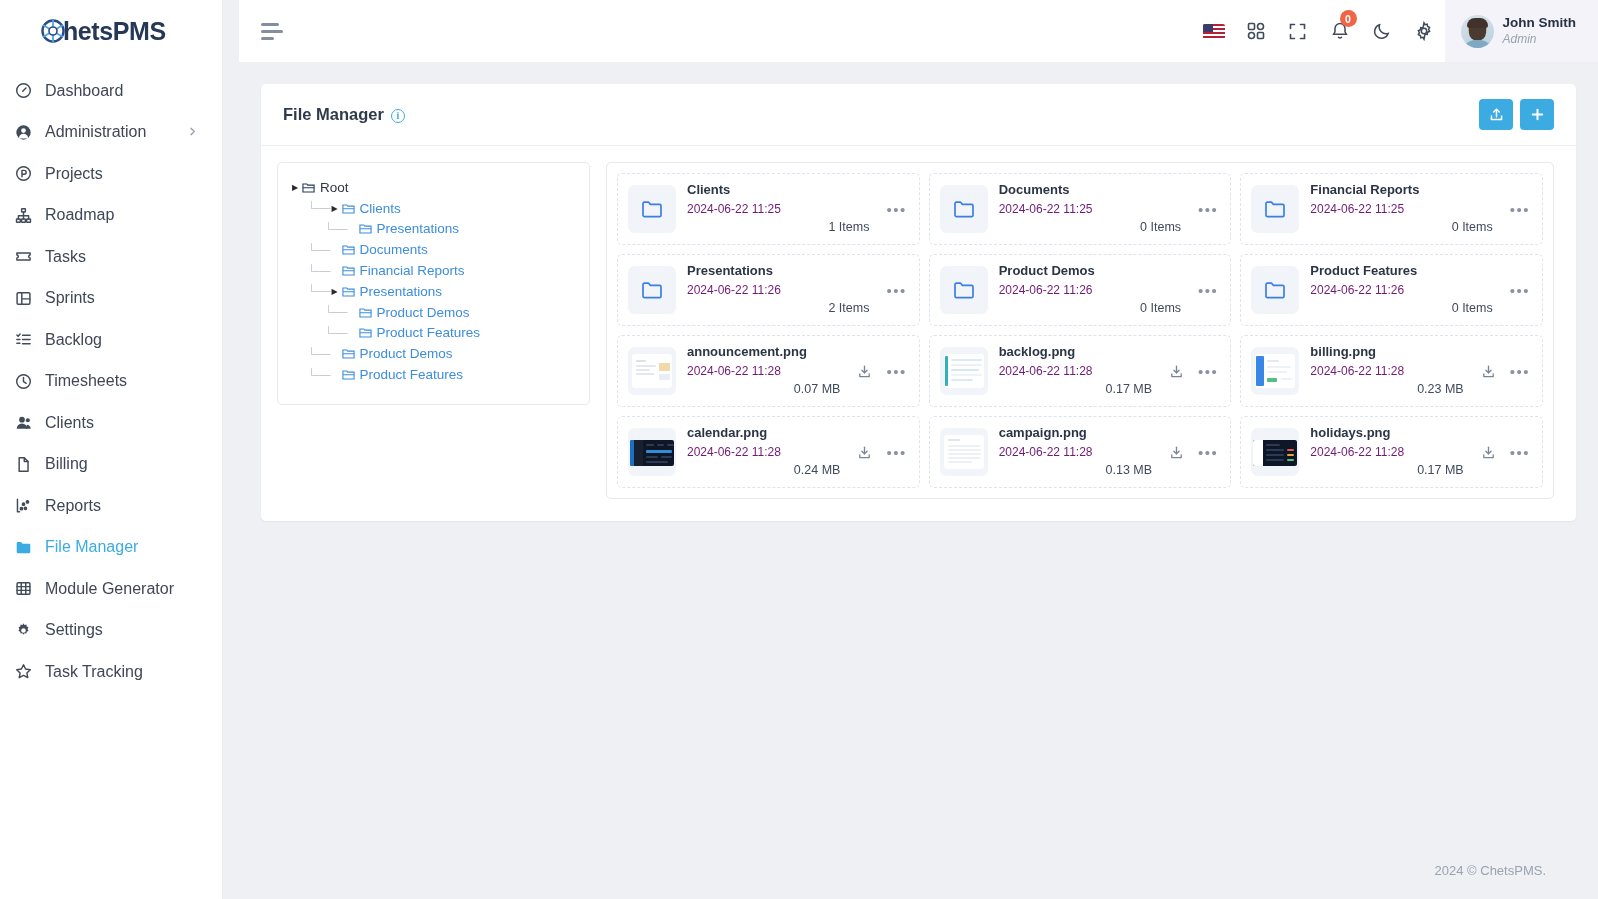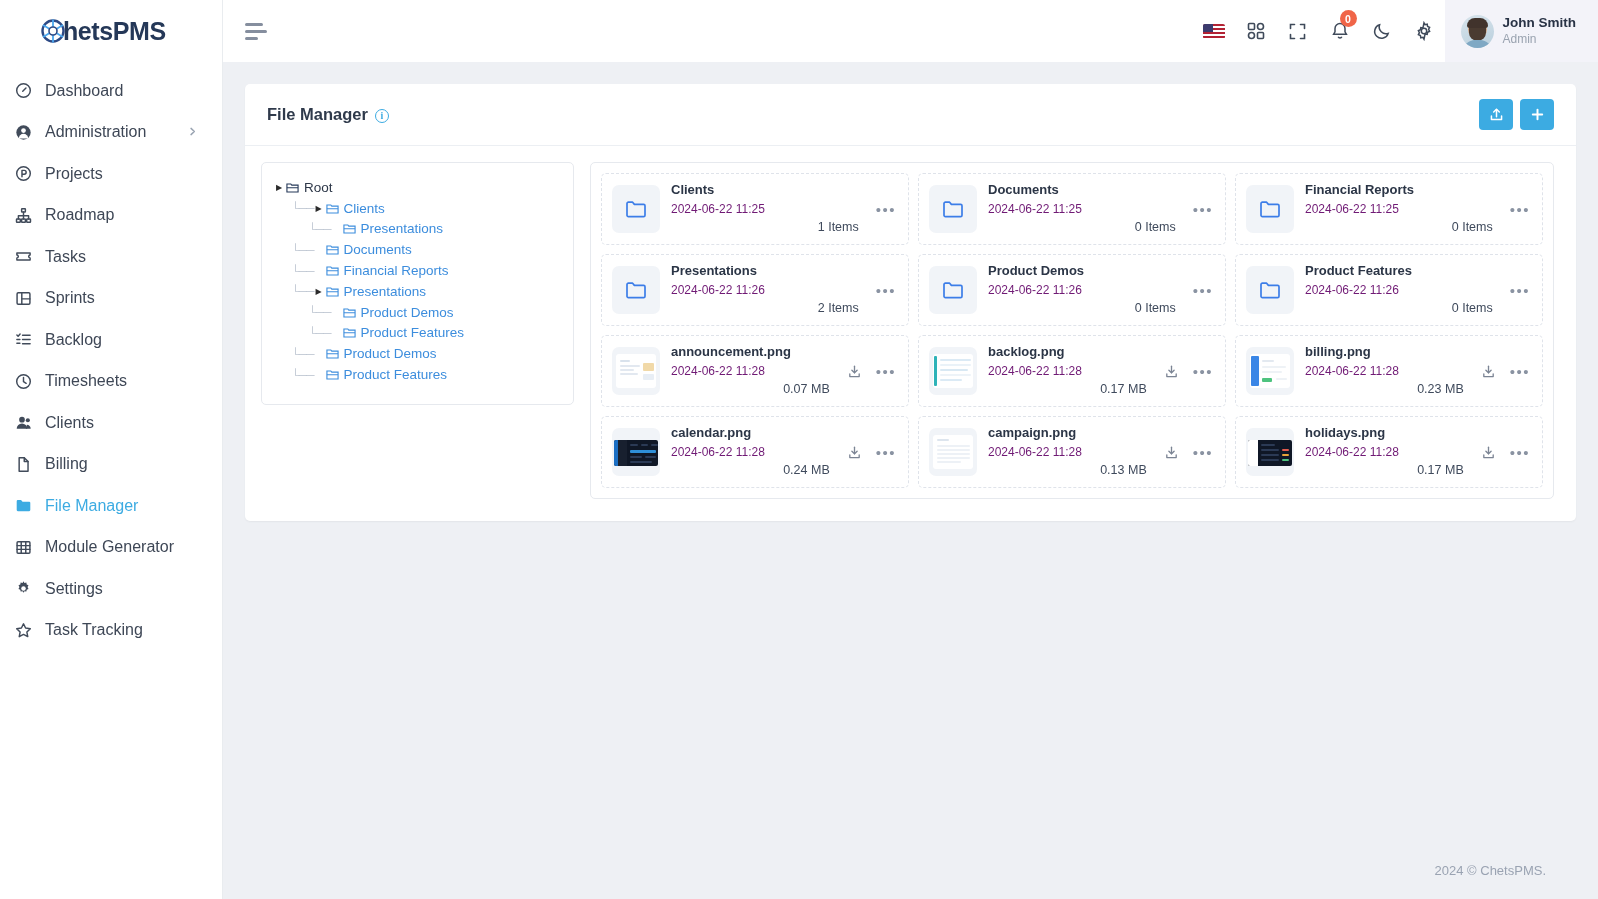--- a/index.html
+++ b/index.html
@@ -2,21 +2,21 @@
 <html><head>
 <meta charset="utf-8">
 <style>
   * { box-sizing: border-box; margin: 0; padding: 0; }
   html, body {
     width: 1598px; height: 899px;
     font-family: "Liberation Sans", sans-serif;
     background: #eef0f4;
     overflow: hidden;
   }
-  .app { display: flex; width: 1598px; height: 813px; }
+  .app { display: flex; width: 1598px; height: 813px; gap: 16px; }
 
   
   .sidebar {
     width: 223px; min-width: 223px; height: 899px;
     background: #ffffff;
     border-right: 1px solid #e9ecef;
     display: flex; flex-direction: column;
     position: relative; z-index: 5;
   }
   .logo-wrap {
@@ -87,21 +87,21 @@
   .avatar {
     width: 33px; height: 33px; border-radius: 50%;
     background: linear-gradient(160deg,#d8e4ec 0%,#b9cfdd 100%);
     position: relative; overflow: hidden; flex: 0 0 33px;
   }
   .avatar .face { position:absolute; left:7px; top:5px; width:19px; height:19px; border-radius:50%; background:#cfa382; }
   .avatar .hair { position:absolute; left:6px; top:3px; width:21px; height:10px; border-radius:11px 11px 3px 3px; background:#41332c; }
   .avatar .beard { position:absolute; left:8px; top:13px; width:17px; height:13px; border-radius:0 0 9px 9px; background:#4a3b31; }
   .avatar .body { position:absolute; left:2px; top:25px; width:29px; height:14px; border-radius:12px 12px 0 0; background:#7fa8c4; }
   .user-name { font-size: 13.5px; font-weight: 700; color: #283245; line-height: 1.25; }
-  .user-role { font-size: 12px; color: #9aa3b0; line-height: 1.3; }
+  .user-role { font-size: 12px; color: #9aa3b0; line-height: 1.3; font-style: italic; }
 
   
   .content { flex: 1; padding: 22px 22px 0 22px; overflow: hidden; }
   .panel {
     background: #fff; border-radius: 5px;
     box-shadow: 0 1px 2px rgba(56,65,74,.06);
     width: 100%;
   }
   .panel-head {
     height: 62px; display: flex; align-items: center;
@@ -305,20 +305,32 @@
           <span>Clients</span>
         </div>
         <div class="nav-item">
           <span class="ico">
             <svg width="17" height="17" viewBox="0 0 18 18" fill="none" stroke="currentColor" stroke-width="1.55" stroke-linecap="round" stroke-linejoin="round">
               <path d="M4.4 1.8h5.4l4 4v10.4H4.4z"></path>
               <path d="M9.8 1.8v4h4"></path>
             </svg>
           </span>
           <span>Billing</span>
+        </div>
+        <div class="nav-item">
+          <span class="ico">
+            <svg width="17" height="17" viewBox="0 0 18 18" fill="none" stroke="currentColor" stroke-width="1.55" stroke-linecap="round" stroke-linejoin="round">
+              <path d="M2.6 2.4v13.2h2.2"></path>
+              <circle cx="9" cy="7.6" r="1.2" fill="currentColor"></circle>
+              <circle cx="13.2" cy="5.2" r="1.2" fill="currentColor"></circle>
+              <circle cx="11" cy="12" r="1.2" fill="currentColor"></circle>
+              <circle cx="6.8" cy="12.4" r="1.2" fill="currentColor"></circle>
+            </svg>
+          </span>
+          <span>Reports</span>
         </div>
         <div class="nav-item active">
           <span class="ico">
             <svg width="17" height="17" viewBox="0 0 18 18" fill="currentColor">
               <path d="M1.8 4.4a1.2 1.2 0 0 1 1.2-1.2h3.4l1.6 1.8h7a1.2 1.2 0 0 1 1.2 1.2v7.6a1.2 1.2 0 0 1-1.2 1.2H3a1.2 1.2 0 0 1-1.2-1.2z"></path>
             </svg>
           </span>
           <span>File Manager</span>
         </div>
         <div class="nav-item">

